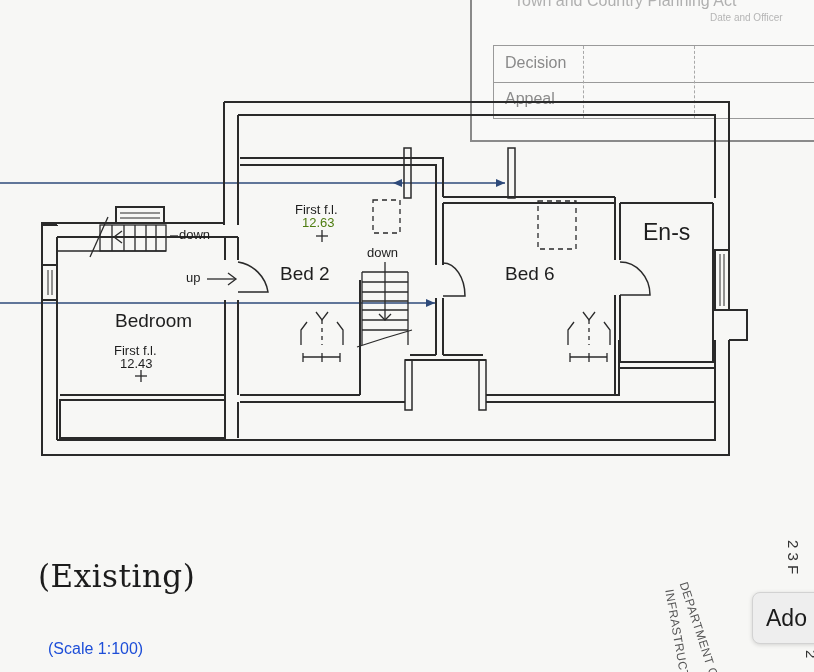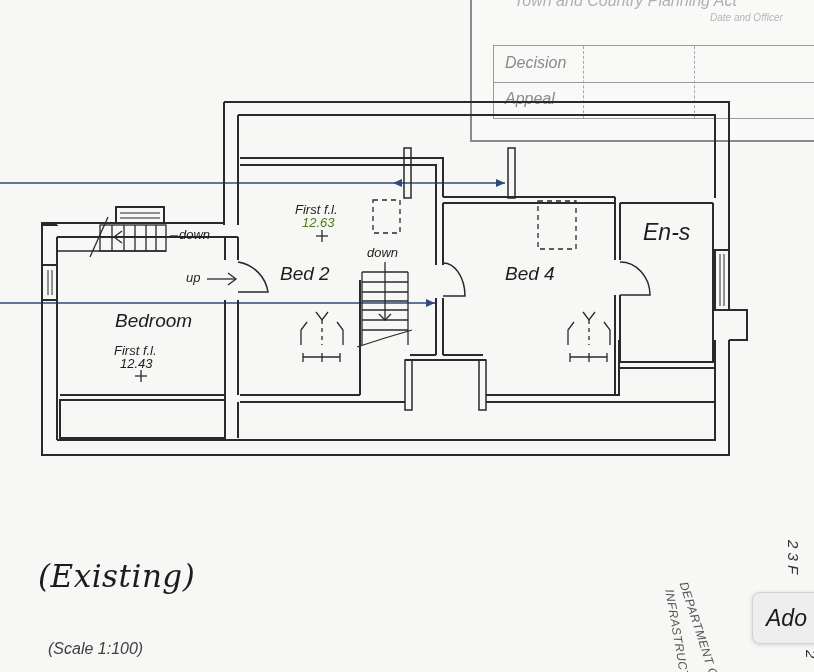--- a/index.html
+++ b/index.html
@@ -1,29 +1,29 @@
 <!DOCTYPE html>
 <html><head>
   <meta charset="utf-8">
   <style>
     html, body { margin:0; padding:0; }
     body {
       width:814px; height:672px; overflow:hidden; position:relative;
       background:#f7f7f5;
       font-family:"Liberation Sans", sans-serif;
     }
-    #sheet { position:absolute; left:0; top:0; width:814px; height:672px;font-style:italic; }
+    #sheet { position:absolute; left:0; top:0; width:814px; height:672px; }
     .title-text {
       position:absolute; left:38px; top:558px;
       font-family:"DejaVu Serif", serif; font-size:31px; line-height:36px;
       color:#1c1c1c; letter-spacing:0.5px; word-spacing:9px;
     }
     .scale-text {
       position:absolute; left:48px; top:640px;
-      font-family:"Liberation Sans", sans-serif; font-size:16px; color:#404040;
+      font-family:"Liberation Sans", sans-serif; font-size:16px; color:#1d4ed8;
     }
     .stamp-table {
       position:absolute; left:470px; top:0; width:344px; height:140px;
       border-left:2px solid #8a8a8a; border-bottom:2px solid #8a8a8a;
       background:#f9f9f8;
     }
     .stamp-heading {
       position:absolute; left:42px; top:-8px;
       font-size:16px; color:#b0b0b0; white-space:nowrap;
     }
@@ -240,21 +240,21 @@
   </svg>
 
   <div style="position:absolute;left:91px;top:310px;font-size:19px;color:#1e1e1e;margin-left:24px;">Bedroom</div>
   <div style="position:absolute;left:114px;top:343px;font-size:13px;color:#1e1e1e;">First f.l.</div>
   <div style="position:absolute;left:120px;top:356px;font-size:13px;color:#1e1e1e;">12.43</div>
 
   <div style="position:absolute;left:280px;top:263px;font-size:19px;color:#1e1e1e;text-align:right;">Bed 2</div>
   <div style="position:absolute;left:295px;top:202px;font-size:13px;color:#1e1e1e;">First f.l.</div>
   <div style="position:absolute;left:302px;top:215px;font-size:13px;color:#4d7c0f;">12.63</div>
 
-  <div style="position:absolute;left:505px;top:263px;font-size:19px;color:#1e1e1e;">Bed 4</div>
+  <div style="position:absolute;left:505px;top:263px;font-size:19px;color:#1e1e1e;">Bed 6</div>
   <div style="position:absolute;left:643px;top:219px;font-size:23px;color:#1e1e1e;">En-s</div>
 
   <div style="position:absolute;left:179px;top:227px;font-size:13px;color:#1e1e1e;">down</div>
   <div style="position:absolute;left:186px;top:270px;font-size:13px;color:#1e1e1e;">up</div>
   <div style="position:absolute;left:367px;top:245px;font-size:13px;color:#1e1e1e;">down</div>
 
   <div class="title-text">
     <div>(Existing)</div>
   </div>
   <div class="scale-text">(Scale 1:100)</div>

